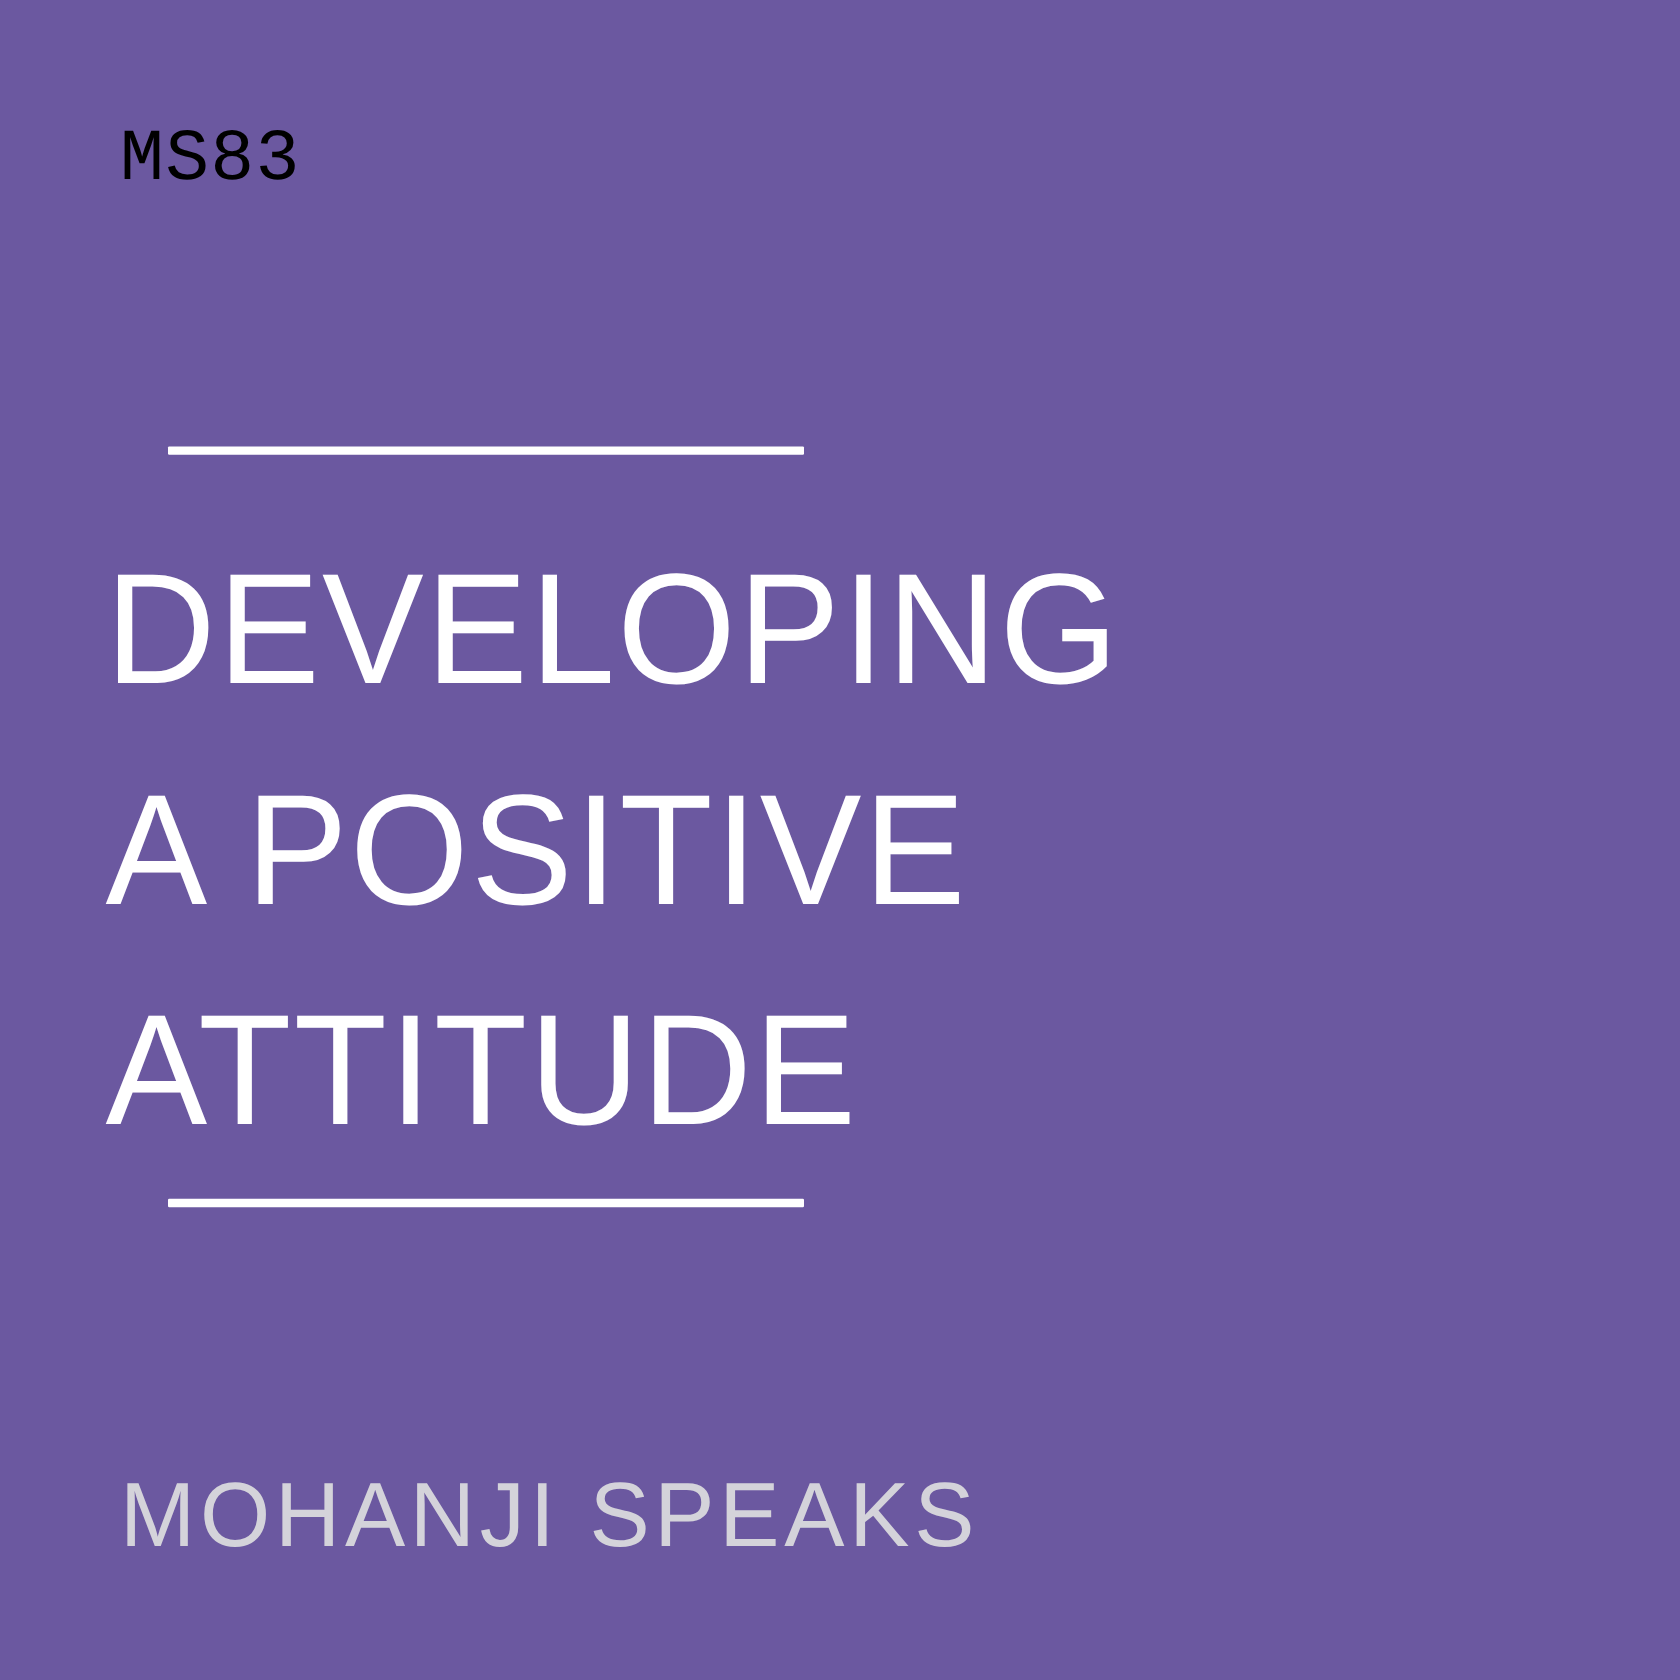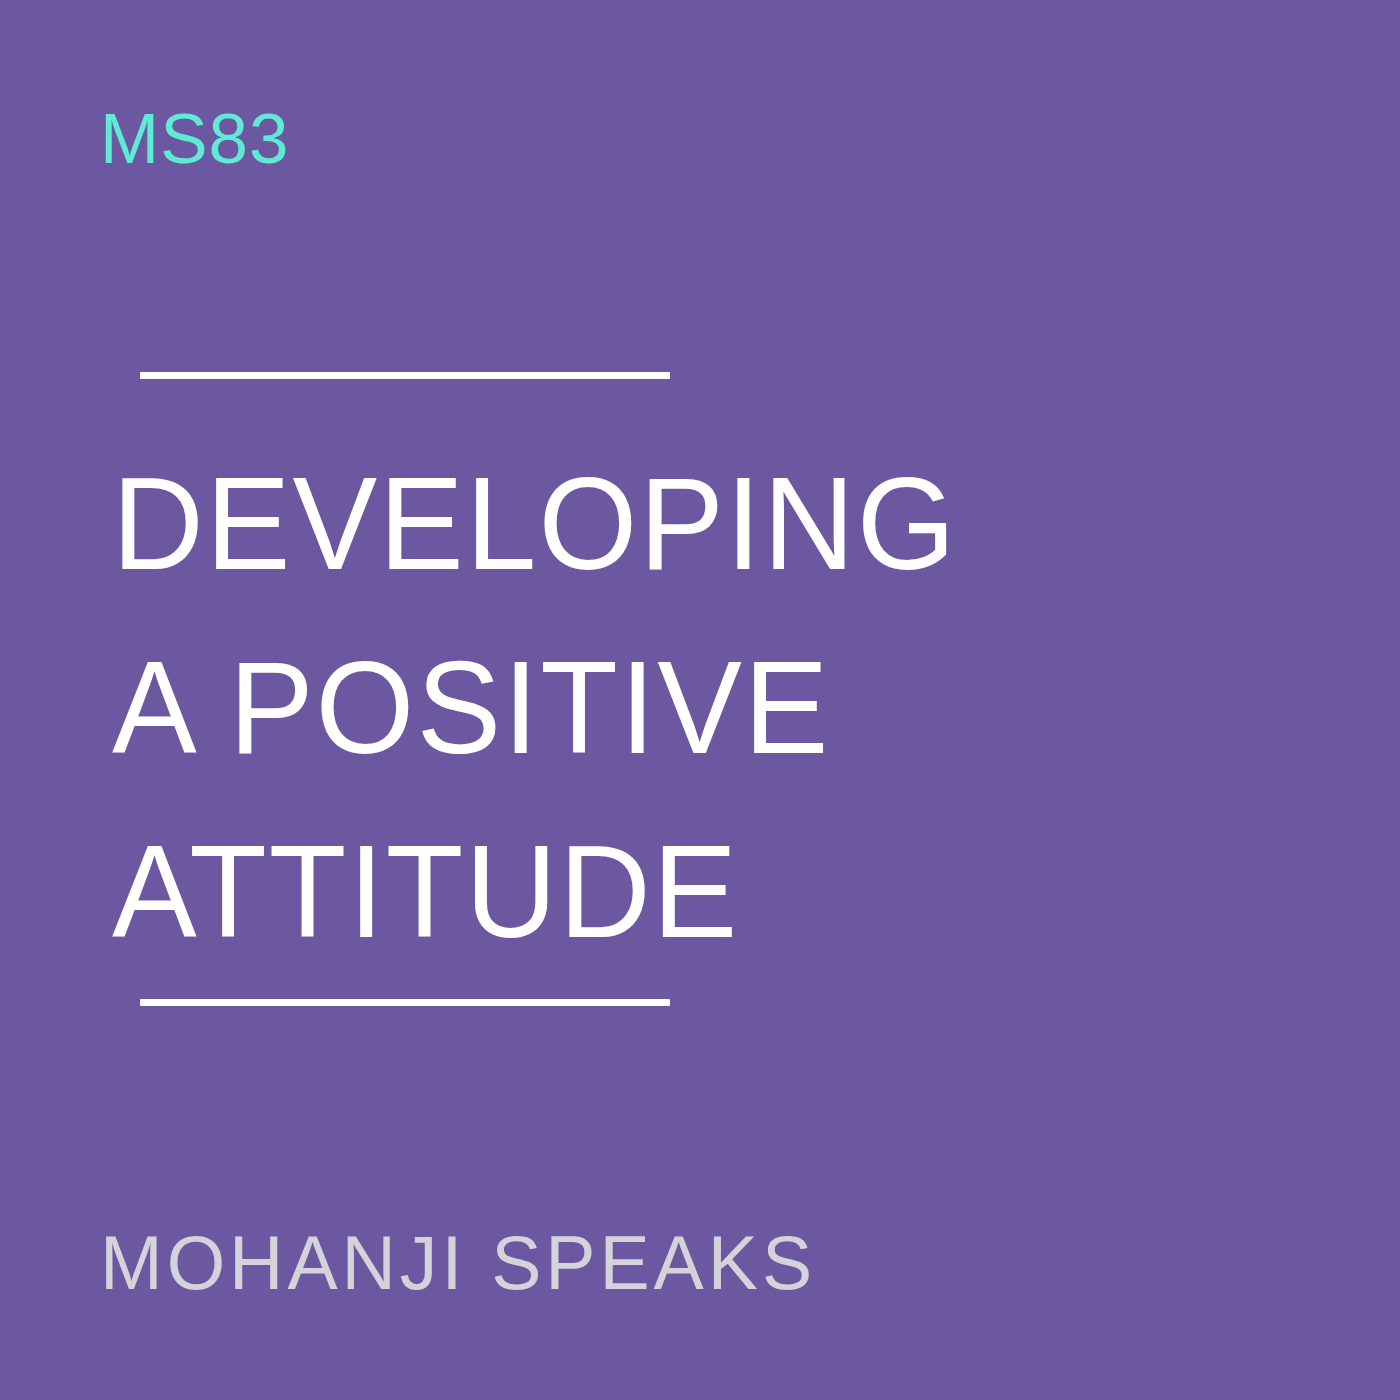--- a/index.html
+++ b/index.html
@@ -19,45 +19,45 @@
     height: 1400px;
     background: #6b58a0;
     box-sizing: border-box;
   }
 
   
   #episode-code {
     position: absolute;
     left: 100px;
     top: 103px;
-    font-family: Liberation Sans, sans-serif;
-    font-size: 71px;
+    font-family: Liberation Mono, monospace;
+    font-size: 61px;
     font-weight: 400;
     line-height: 1;
-    color: #5eead4;
+    color: #000000;
     letter-spacing: 1px;
     white-space: nowrap;
   }
 
   
   .rule {
     position: absolute;
     left: 140px;
     width: 530px;
     height: 7px;
     background: #ffffff;
     border-radius: 1px;
   }
   #rule-top    { top: 372px; }
   #rule-bottom { top: 999px; }
 
   
   #title-block {
     position: absolute;
-    left: 112px;
+    left: 88px;
     top: 432px;
     width: 1200px;
   }
   .title-line {
     display: block;
     font-family: "Liberation Sans Narrow", "Liberation Sans", sans-serif;
     font-size: 131px;
     font-weight: 400;
     line-height: 184px;
     color: #ffffff;

